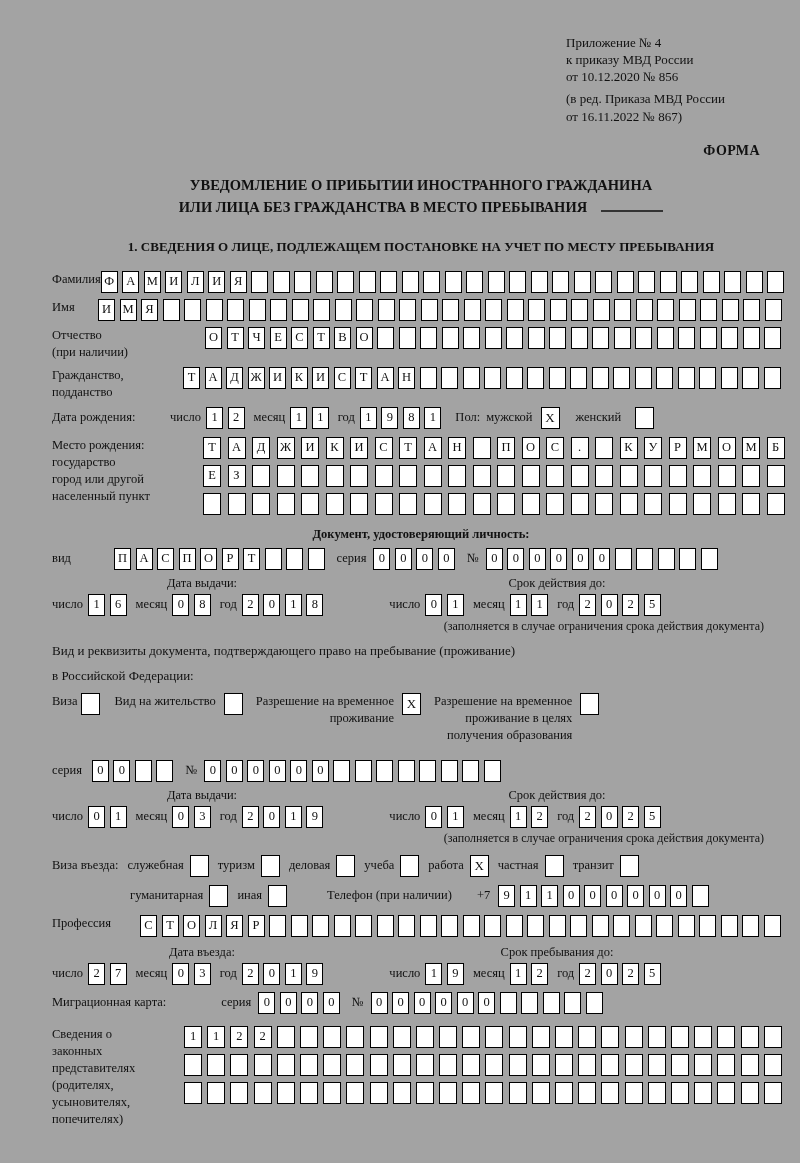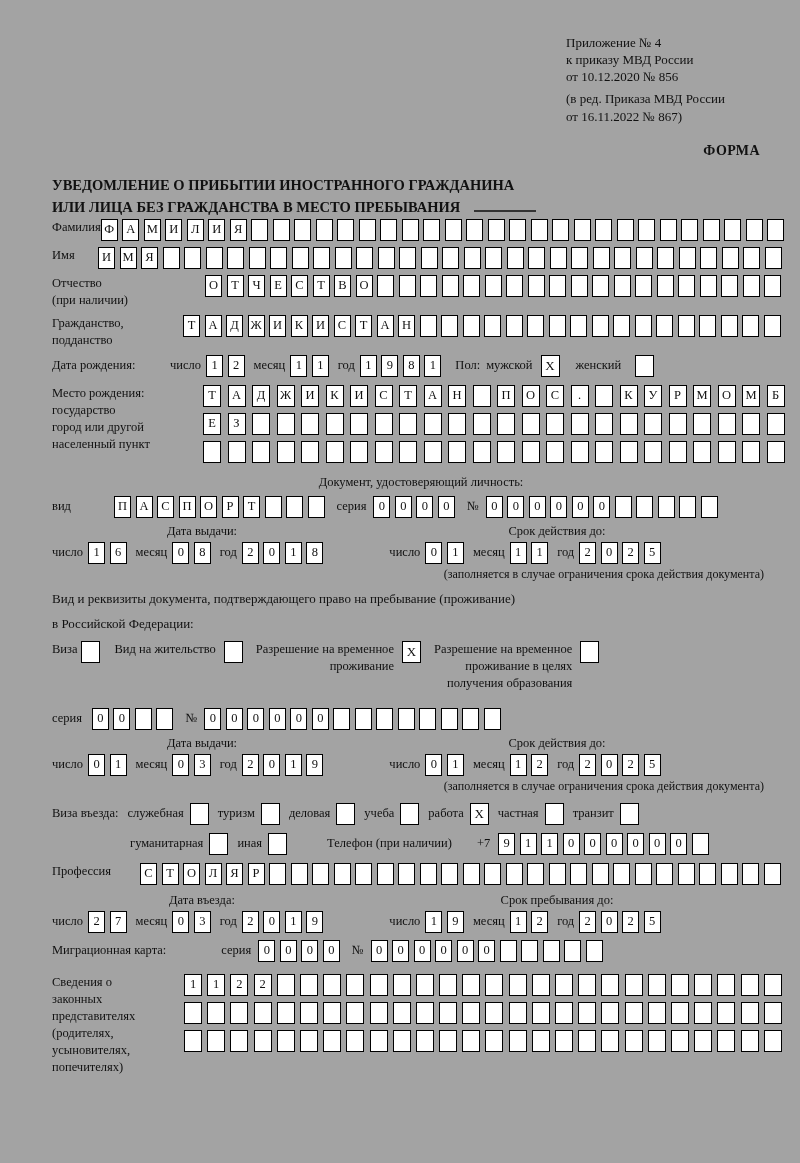--- a/index.html
+++ b/index.html
@@ -4,21 +4,21 @@
 <style>
   *{box-sizing:border-box;margin:0;padding:0}
   html,body{background:#fff}
   body{width:800px;height:1163px;overflow:hidden;font-family:"Liberation Serif",serif;color:#111}
   .page{width:800px;height:1163px;padding:34px 10px 0 52px;position:relative;background:#a3a3a3}
 
   .ref-block{margin-left:auto;width:200px;margin-right:24px;font-size:13px;line-height:1.32}
   .amend{margin-top:5px}
   .forma{font-weight:bold;text-align:right;margin-right:30px;margin-top:18px;font-size:14px;letter-spacing:.4px}
 
-  .title{text-align:left;font-weight:bold;font-size:14.5px;margin-top:15px;line-height:1.55}
+  .title{text-align:center;font-weight:bold;font-size:14.5px;margin-top:15px;line-height:1.55}
   .blank{display:inline-block;width:62px;border-bottom:2px solid #333;margin-left:14px;height:.95em}
   .sec-heading{font-weight:bold;font-size:13px;margin-top:20px;margin-bottom:16px;text-align:center;white-space:nowrap}
 
   .row{display:flex;align-items:flex-start;margin-bottom:6px}
   .lbl,.lbl2,.dlbl{font-size:12.5px;line-height:17px;white-space:nowrap}
   .lbl{flex:0 0 auto}
   .w-surname{flex-basis:46px}.w-name{flex-basis:46px}.w-patr{flex-basis:153px}
   .w-cit{flex-basis:131px}.w-bd{flex-basis:118px}.w-bp{flex-basis:151px}
   .w-vid{flex-basis:62px}.w-prof{flex-basis:88px}.w-reps{flex-basis:132px}
 
@@ -32,21 +32,21 @@
   .dategrp{display:inline-flex;align-items:center}
   .dategrp .dlbl{margin-right:5px}
   .dategrp .dlbl+.cells{margin-right:9px}
   .dategrp .cells:last-child{margin-right:0}
 
   .sex{display:inline-flex;align-items:center;margin-left:14px}
   .sex .lbl2{margin-right:6px}
   .sex .ml{margin-left:16px}
 
   .bp-rows .cells{margin-bottom:6px;display:flex}
-  .center-bold{font-weight:normal;font-size:12.5px;text-align:center;margin:2px 0 6px}
+  .center-bold{font-weight:bold;font-size:12.5px;text-align:center;margin:2px 0 6px}
   .mlr{margin:0 7px 0 12px}
 
   .dh-row{display:flex;font-size:12.5px;margin-bottom:3px}
   .dh-left{width:300px;text-align:center}
   .dh-right{width:330px;text-align:center;margin-left:40px}
   .dates-row{display:flex;align-items:center;margin-bottom:3px}
   .dright{margin-left:66px}
   .note{font-size:12px;text-align:right;padding-right:26px;margin:0 0 9px}
 
   .plain{font-size:13px;margin-bottom:9px}
@@ -75,20 +75,21 @@
     <div class="amend">(в ред. Приказа МВД России<br>от 16.11.2022 № 867)</div>
   </div>
 
   <div class="forma">ФОРМА</div>
 
   <div class="title">
     <div>УВЕДОМЛЕНИЕ О ПРИБЫТИИ ИНОСТРАННОГО ГРАЖДАНИНА</div>
     <div><span>ИЛИ ЛИЦА БЕЗ ГРАЖДАНСТВА В МЕСТО ПРЕБЫВАНИЯ</span><span class="blank"></span></div>
   </div>
 
+  <div class="sec-heading">1. СВЕДЕНИЯ О ЛИЦЕ, ПОДЛЕЖАЩЕМ ПОСТАНОВКЕ НА УЧЕТ ПО МЕСТУ ПРЕБЫВАНИЯ</div>
 
   <div class="row">
     <span class="lbl w-surname">Фамилия</span>
     <span class="cells g45">
         <span class="cell">Ф</span>
         <span class="cell">А</span>
         <span class="cell">М</span>
         <span class="cell">И</span>
         <span class="cell">Л</span>
         <span class="cell">И</span>

